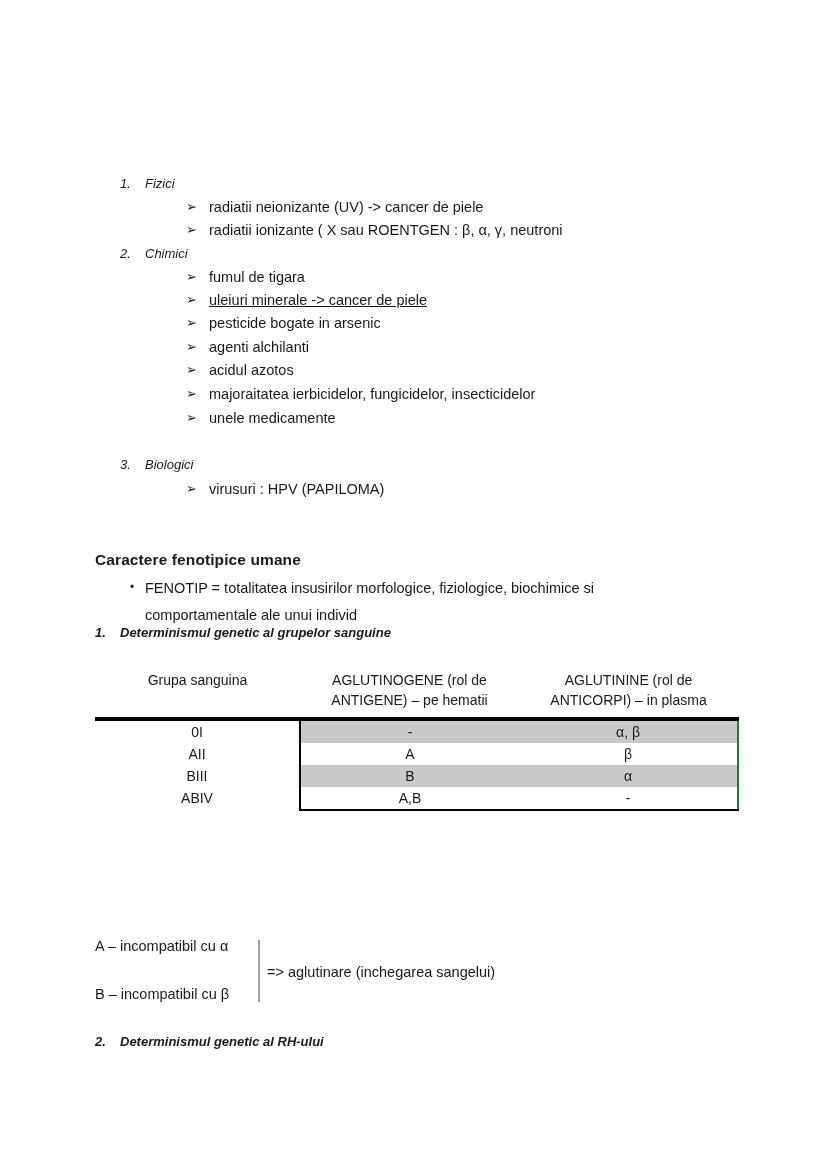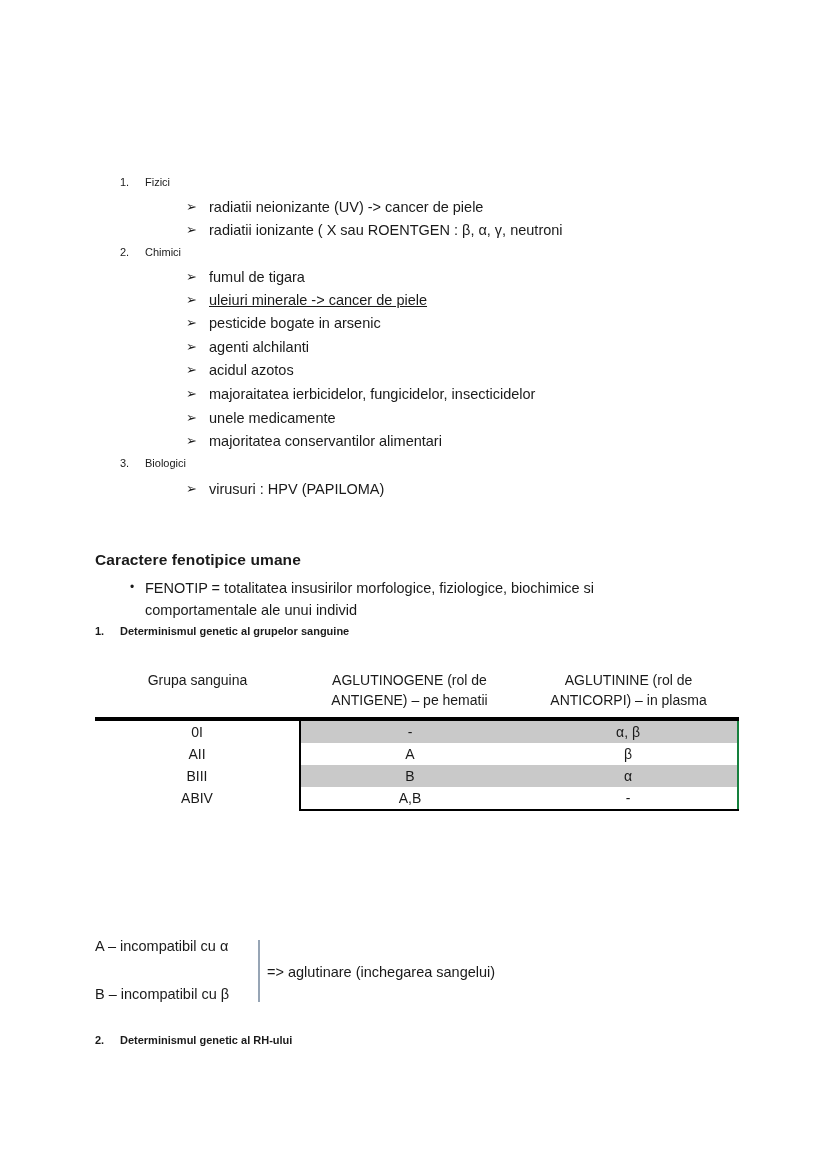--- a/index.html
+++ b/index.html
@@ -24,22 +24,23 @@
   
   .h-bold {
     position: absolute;
     font-weight: bold;
     font-size: 15.5px;
     letter-spacing: 0.1px;
     white-space: nowrap;
   }
   .num-item {
     position: absolute;
-    font-size: 11px;
-    white-space: nowrap;
+    font-size: 13px;
+    white-space: nowrap;
+    font-style: italic;
   }
   .num-item .num {
     display: inline-block;
     width: 25px;
   }
   .num-item.bold {
     font-weight: bold;
   }
   .arrow-item {
     position: absolute;
@@ -58,20 +59,21 @@
   }
   .dot-item .gl {
     display: inline-block;
     width: 15px;
     font-size: 12px;
     vertical-align: 2px;
   }
   .dot-item .l2 {
     display: block;
     margin-left: 15px;
+    margin-top: 5px;
   }
 
   
   #blood-table {
     position: absolute;
     left: 95px;
     top: 668px;
     width: 643px;
   }
   #blood-table table {
@@ -186,23 +188,20 @@
     <span class="gl">➢</span><span>agenti alchilanti</span>
   </div>
   <div class="arrow-item" style="left:186px; top:362px;">
     <span class="gl">➢</span><span>acidul azotos</span>
   </div>
   <div class="arrow-item" style="left:186px; top:386px;">
     <span class="gl">➢</span><span>majoraitatea ierbicidelor, fungicidelor, insecticidelor</span>
   </div>
   <div class="arrow-item" style="left:186px; top:410px;">
     <span class="gl">➢</span><span>unele medicamente</span>
-  </div>
-  <div class="arrow-item" style="left:186px; top:433px;">
-    <span class="gl">➢</span><span>majoritatea conservantilor alimentari</span>
   </div>
 
   <div class="num-item" style="left:120px; top:457px;">
     <span class="num">3.</span><span>Biologici</span>
   </div>
   <div class="arrow-item" style="left:186px; top:481px;">
     <span class="gl">➢</span><span>virusuri : HPV (PAPILOMA)</span>
   </div>
 
   <div class="h-bold" style="left:95px; top:551px;">Caractere fenotipice umane</div>

